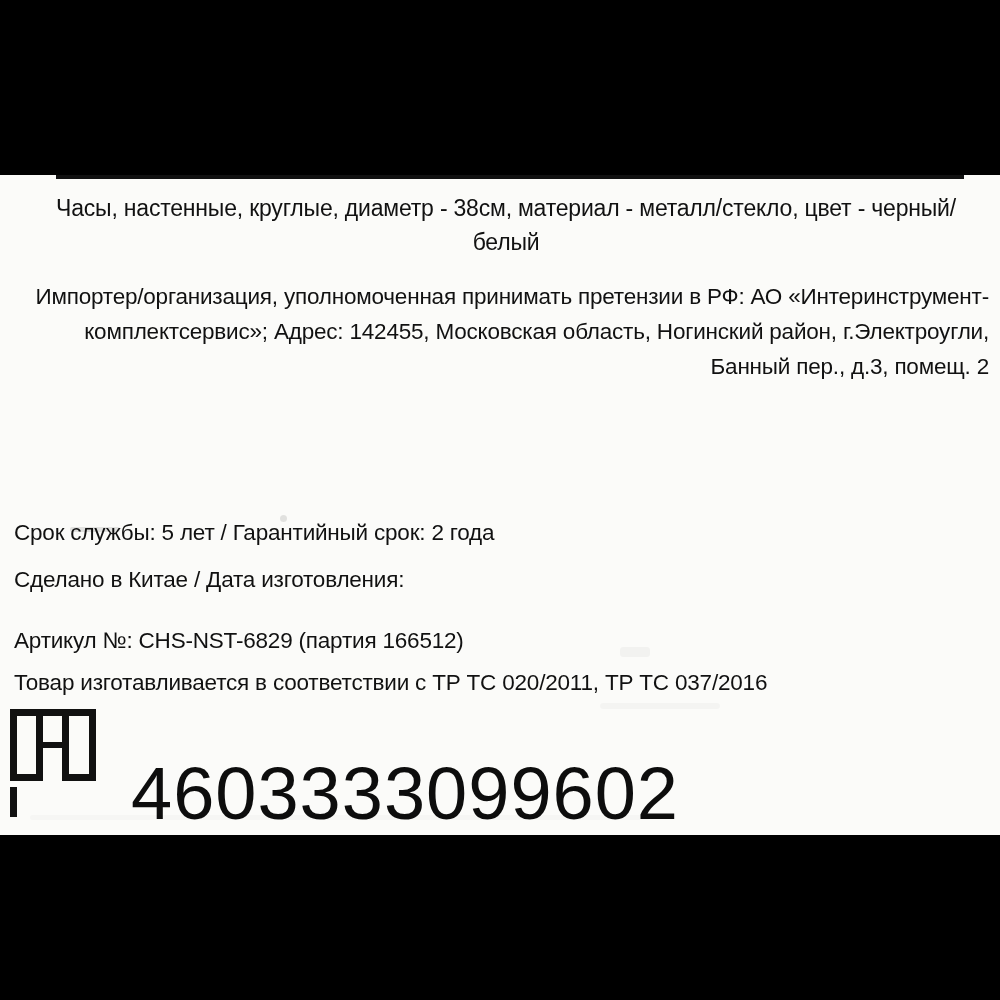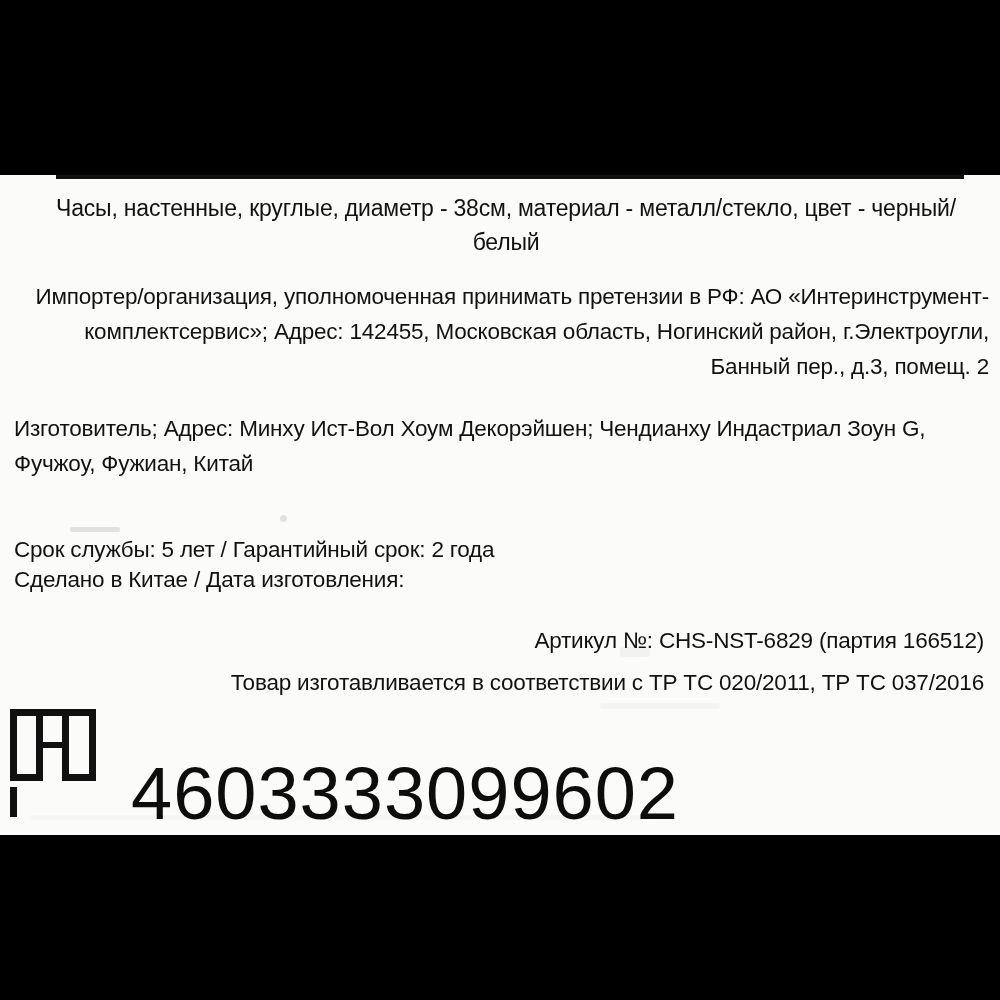--- a/index.html
+++ b/index.html
@@ -61,28 +61,28 @@
   .para {
     position: absolute;
     left: 14px;
     width: 975px;
     font-size: 22.5px;
     line-height: 35px;
     text-align: left;
   }
   .para-importer { top: 104px; text-align: right; }
   .para-manufacturer { top: 236px; }
-  .para-service { top: 357px; }
+  .para-service { top: 340px; }
   .para-made { top: 387px; }
 
   .centered {
     position: absolute;
     left: 14px;
     width: 970px;
-    text-align: right;
+    text-align: left;
     font-size: 22.5px;
     line-height: 32px;
   }
   .article-line { top: 450px; }
   .tr-line { top: 492px; }
 
   
   .eac {
     position: absolute;
     left: 10px;
@@ -175,21 +175,20 @@
 
   <div class="label-sheet">
     <div class="label-inner">
 
       <div class="line-top-rule"></div>
 
       <div class="txt title-block">Часы, настенные, круглые, диаметр - 38см, материал - металл/стекло, цвет - черный/белый</div>
 
       <div class="txt para para-importer">Импортер/организация, уполномоченная принимать претензии в РФ: АО «Интеринструмент-комплектсервис»; Адрес: 142455, Московская область, Ногинский район, г.Электроугли, Банный пер., д.3, помещ. 2</div>
 
-      <div class="txt para para-manufacturer">Изготовитель; Адрес: Минху Ист-Вол Хоум Декорэйшен; Чендианху Индастриал Зоун G, Фучжоу, Фужиан, Китай</div>
 
       <div class="txt para para-service">Срок службы: 5 лет / Гарантийный срок: 2 года</div>
 
       <div class="txt para para-made">Сделано в Китае / Дата изготовления:</div>
 
       <div class="txt centered article-line">Артикул №: CHS-NST-6829 (партия 166512)</div>
 
       <div class="txt centered tr-line">Товар изготавливается в соответствии с ТР ТС 020/2011, ТР ТС 037/2016</div>
 
       <div class="eac" aria-label="EAC">

